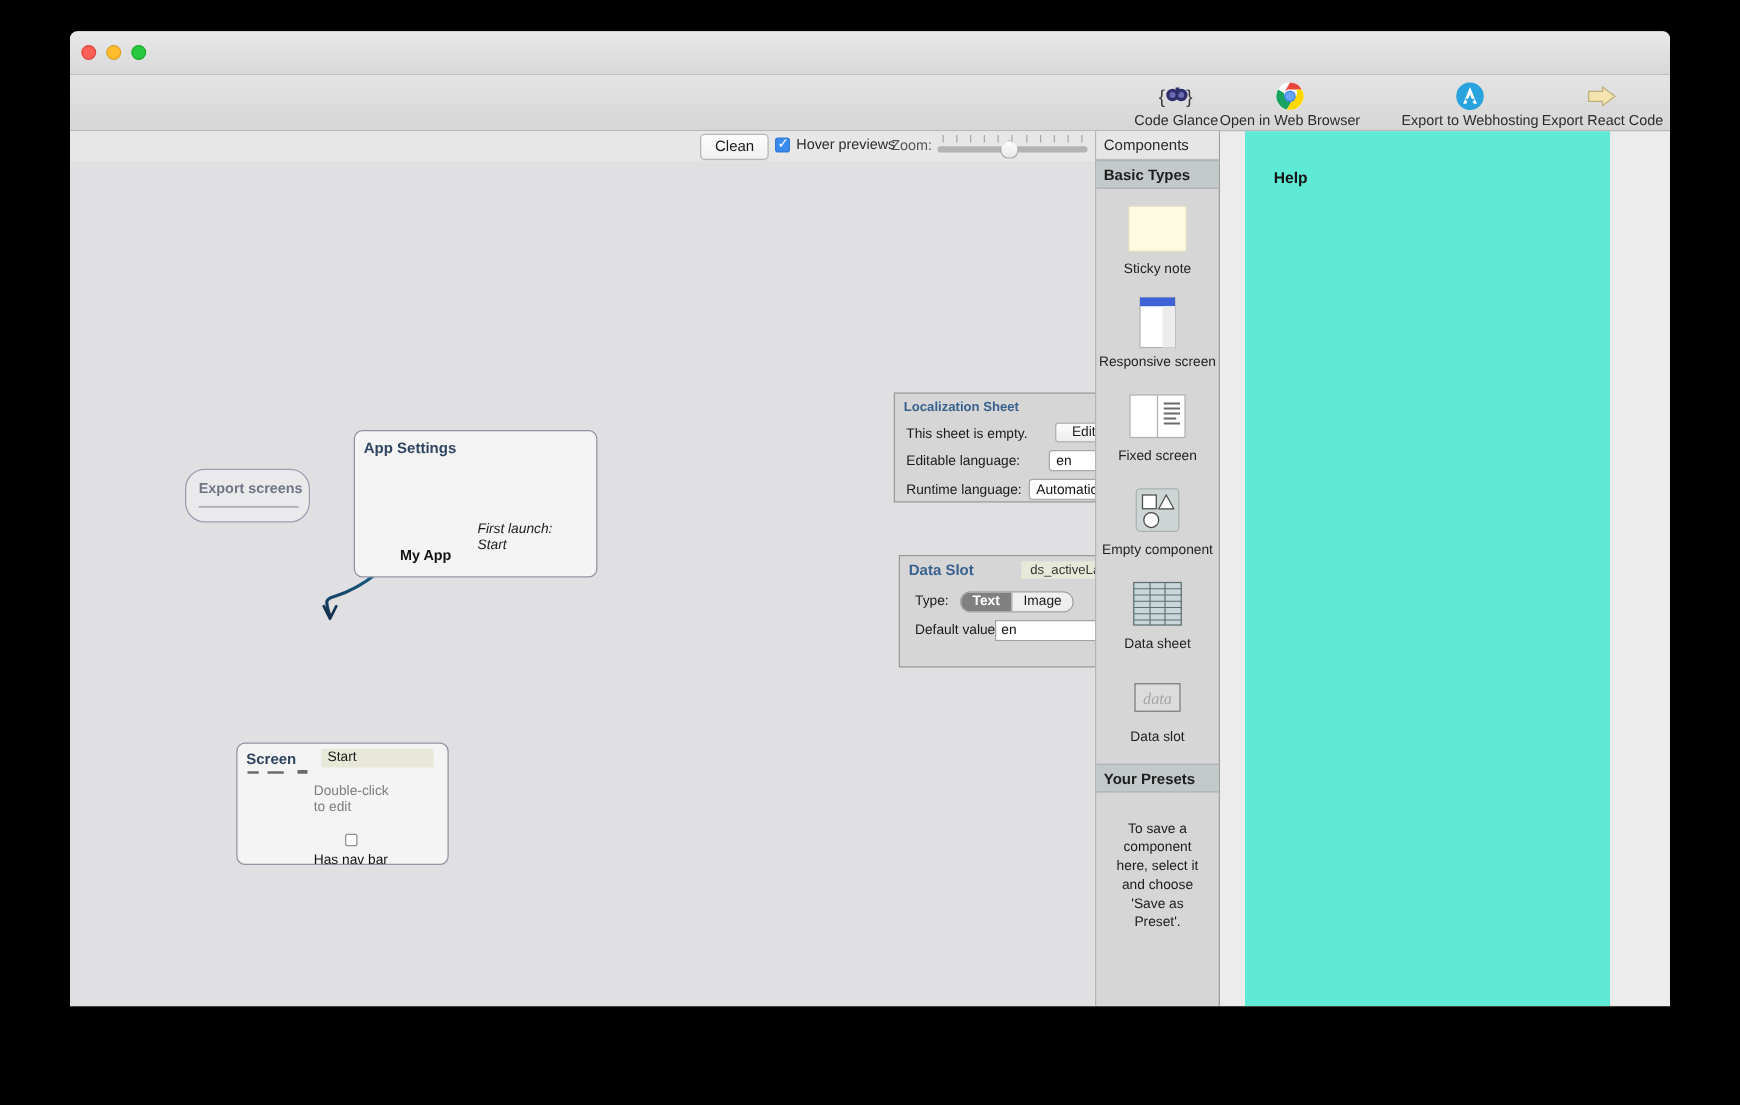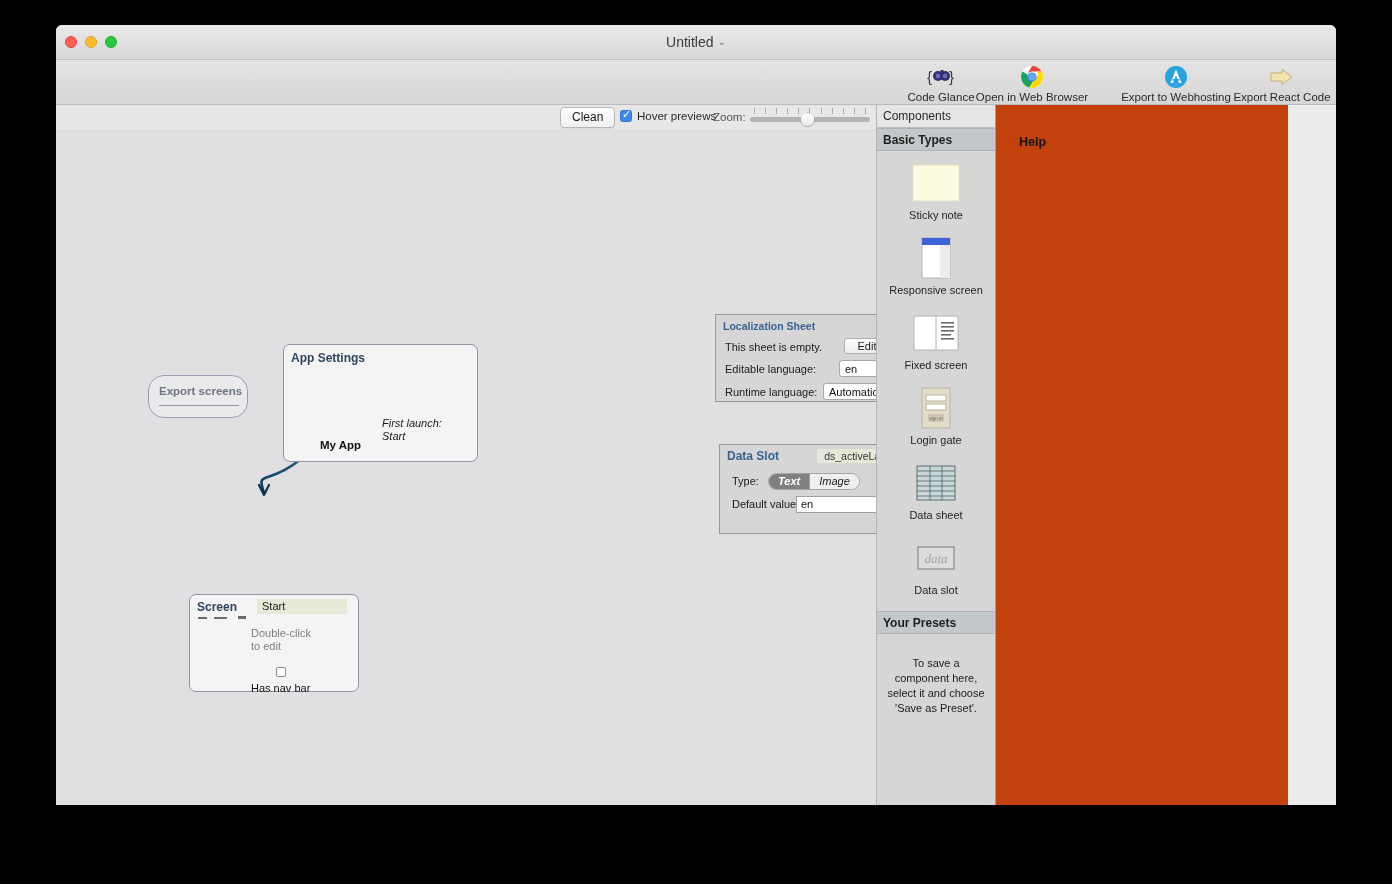--- a/index.html
+++ b/index.html
@@ -122,63 +122,60 @@
     font-size:11px; color:#1a1a1a; text-align:center; line-height:15px;
   }
   .popbtn {
     position:absolute; height:17px; background:#fff; border:1px solid #a8a8a8; border-radius:3px;
     font-size:11px; color:#111; line-height:16px; padding-left:5px;
   }
   .ds-name {
     position:absolute; left:97px; top:4px; width:82px; height:14px;
     background:#e7e8d8; font-size:10.5px; color:#333; text-align:center; line-height:14px;
   }
-  .seg { position:absolute; left:48px; top:28px; display:flex; border:1px solid #a3a3a3; border-radius:9px; overflow:hidden; height:17px;font-style:italic; }
+  .seg { position:absolute; left:48px; top:28px; display:flex; border:1px solid #a3a3a3; border-radius:9px; overflow:hidden; height:17px; }
   .seg div { font-size:11px; line-height:15px; padding:0 9px; }
   .seg .on { background:#808080; color:#fff; font-weight:bold; }
   .seg .off { background:#efefef; color:#1a1a1a; border-left:1px solid #a3a3a3; }
   .dv-input {
     position:absolute; left:76px; top:51px; width:98px; height:17px;
     background:#fff; border:1px solid #a2a2a2;
     font-size:11px; color:#111; padding-left:4px; line-height:15px;
   }
 
   
   .comp-panel {
-    position:absolute; left:820px; top:80px; width:120px; height:700px;
+    position:absolute; left:820px; top:80px; width:100px; height:700px;
     background:#d6d6d6; border-left:1px solid #b4b4b4; border-right:1px solid #9e9e9e;
   }
   .comp-head { height:23px; background:#e6e6e6; border-bottom:1px solid #bdbdbd; font-size:12px; color:#2a2a2a; padding:4px 0 0 6px; }
   .sec-head { height:23px; background:#c3c8ca; border-top:1px solid #aeb3b5; border-bottom:1px solid #aeb3b5; font-size:12px; font-weight:bold; color:#1e1e1e; padding:4px 16px 0 6px; }
   .comp-list { padding-top:10px; }
   .comp-item { width:100%; text-align:center; margin-bottom:15px; }
   .comp-icon { height:44px; display:flex; align-items:center; justify-content:center; }
   .comp-label { font-size:11px; color:#1f1f1f; margin-top:4px; }
   .presets-note { font-size:11px; color:#1b1b1b; text-align:center; padding:22px 10px 0; line-height:15px; }
 
   
   .help-panel {
     position:absolute; left:940px; top:80px; width:292px; height:700px;
-    background:#c2410c;
+    background:#5eead4;
   }
   .help-title { position:absolute; left:23px; top:30px; font-size:12.5px; font-weight:bold; color:#161616; }
 </style>
 </head>
 <body>
 
 <div class="window">
 
   <div class="titlebar">
     <div class="traffic">
       <div class="dot red"></div>
       <div class="dot yellow"></div>
       <div class="dot green"></div>
-    </div>
-    <div class="doc-title">
-      <span>Untitled</span><span class="chev">⌄</span>
     </div>
   </div>
 
   <div class="toolbar">
 
     <div class="tbitem" style="left:825px; top:4px;">
       <div class="tbicon">
         <svg width="28" height="20" viewBox="0 0 28 20">
           <text x="0" y="15" font-size="15" fill="#3a3a3a" font-family="Liberation Sans">{</text>
           <circle cx="11" cy="9" r="5" fill="#2f2f6e"></circle>
@@ -361,33 +358,32 @@
                 <rect x="28" y="11" width="13" height="1.6"></rect>
               <rect x="28" y="15" width="13" height="1.6"></rect>
                 <rect x="28" y="19" width="10" height="1.6"></rect>
               <rect x="28" y="23" width="13" height="1.6"></rect>
             </g>
           </svg>
         </div>
         <div class="comp-label">Fixed screen</div>
       </div>
 
-
-      <div class="comp-item">
-        <div class="comp-icon">
-          <svg width="30" height="42">
-            <rect x="1" y="1" width="28" height="40" fill="#e2dcc9" stroke="#b9b19a"></rect>
-            <rect x="5" y="8" width="20" height="6" fill="#fff" stroke="#b9b19a"></rect>
-            <rect x="5" y="17" width="20" height="6" fill="#fff" stroke="#b9b19a"></rect>
-            <rect x="8" y="28" width="14" height="6" fill="#d6cfbb" stroke="#b9b19a"></rect>
-            <text x="15" y="33" font-size="4.5" fill="#666" text-anchor="middle" font-family="Liberation Sans">sign in</text>
+      <div class="comp-item">
+        <div class="comp-icon">
+          <svg width="36" height="36">
+            <rect x="1" y="1" width="34" height="34" rx="3" fill="#cdd6d5" stroke="#a8b2b1"></rect>
+            <rect x="6" y="6" width="11" height="11" fill="#fff" stroke="#4a4a4a"></rect>
+            <path d="M25 6 L31 17 L19 17 Z" fill="#fff" stroke="#4a4a4a"></path>
+            <circle cx="13" cy="26" r="6" fill="#fff" stroke="#4a4a4a"></circle>
           </svg>
         </div>
-        <div class="comp-label">Login gate</div>
-      </div>
+        <div class="comp-label">Empty component</div>
+      </div>
+
 
       <div class="comp-item">
         <div class="comp-icon">
           <svg width="40" height="36">
             <rect x="1" y="1" width="38" height="34" fill="#c7d7da" stroke="#5d6d70"></rect>
             <g stroke="#5d6d70" stroke-width="0.9">
               <line x1="1" y1="6" x2="39" y2="6"></line>
                 <line x1="1" y1="11" x2="39" y2="11"></line>
               <line x1="1" y1="16" x2="39" y2="16"></line>
                 <line x1="1" y1="21" x2="39" y2="21"></line>

